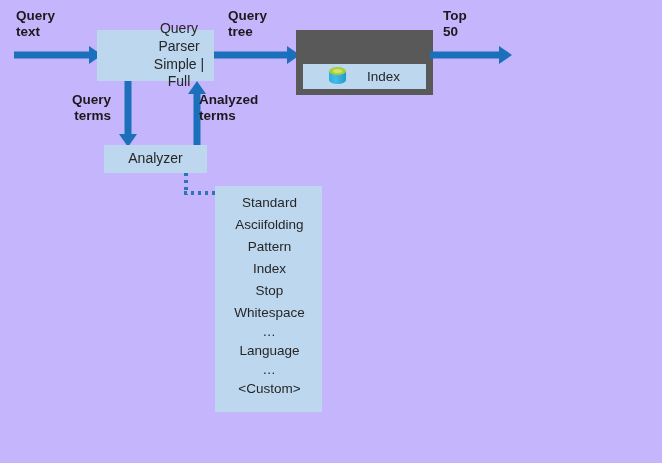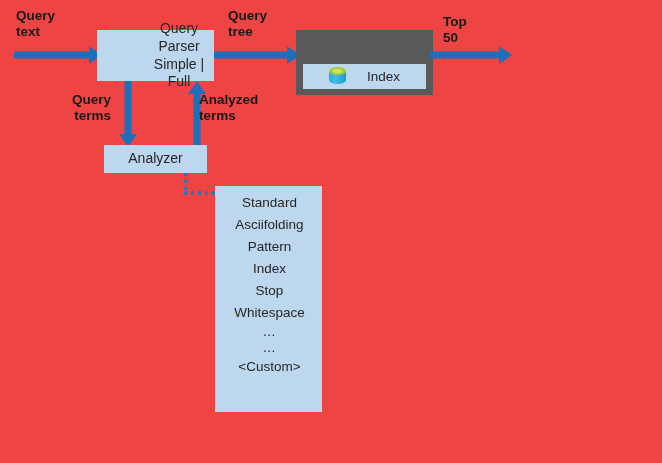--- a/index.html
+++ b/index.html
@@ -8,21 +8,21 @@
     background: #ffffff;
   }
   body {
     font-family: "Liberation Sans", sans-serif;
     color: #262626;
   }
   #canvas {
     position: relative;
     width: 662px;
     height: 463px;
-    background: #ef4444;
+    background: #c4b5fd;
     overflow: hidden;
   }
   .box {
     position: absolute;
     background: #bdd7ee;
     box-sizing: border-box;
     display: flex;
     align-items: center;
     justify-content: center;
     text-align: center;
@@ -188,21 +188,21 @@
     left: 184px; top: 191px;
     width: 33px; height: 4px;
     background-image: linear-gradient(to right, #2e75b6 50%, rgba(255,255,255,0) 0%);
     background-size: 7px 4px;
     background-repeat: repeat-x;
   }
 
   
   #label-query-text   { left: 16px;  top: 8px; }
   #label-query-tree   { left: 228px; top: 8px; }
-  #label-top50        { left: 443px; top: 8px; margin-top: 6px; }
+  #label-top50        { left: 443px; top: 8px; }
   #label-query-terms  { left: 72px;  top: 92px; }
   #label-analyzed-terms { left: 199px; top: 92px; }
 </style>
 </head>
 <body>
 
 <div id="canvas">
 
   <div class="arrow-h" id="arrow-query-text">
     <div class="shaft" style="width:78px;"></div>
@@ -262,17 +262,18 @@
   <div id="dotted-horiz"></div>
 
   <div id="analyzer-list">
       <span class="item">Standard</span>
       <span class="item">Asciifolding</span>
       <span class="item">Pattern</span>
       <span class="item">Index</span>
       <span class="item">Stop</span>
       <span class="item">Whitespace</span>
       <span class="item ellipsis">...</span>
+      <span class="item">Language</span>
       <span class="item ellipsis">...</span>
       <span class="item">&lt;Custom&gt;</span>
     </div>
 
 </div>
 
 </body></html>

